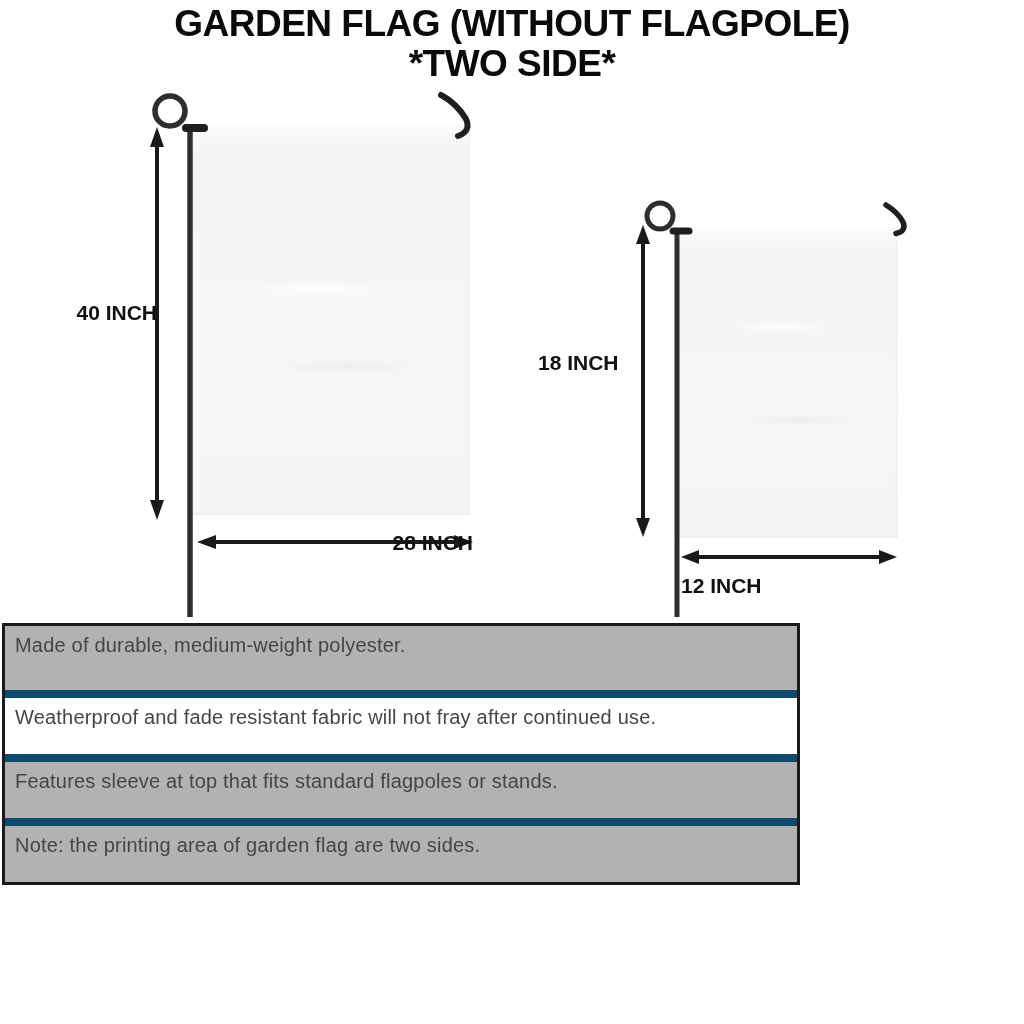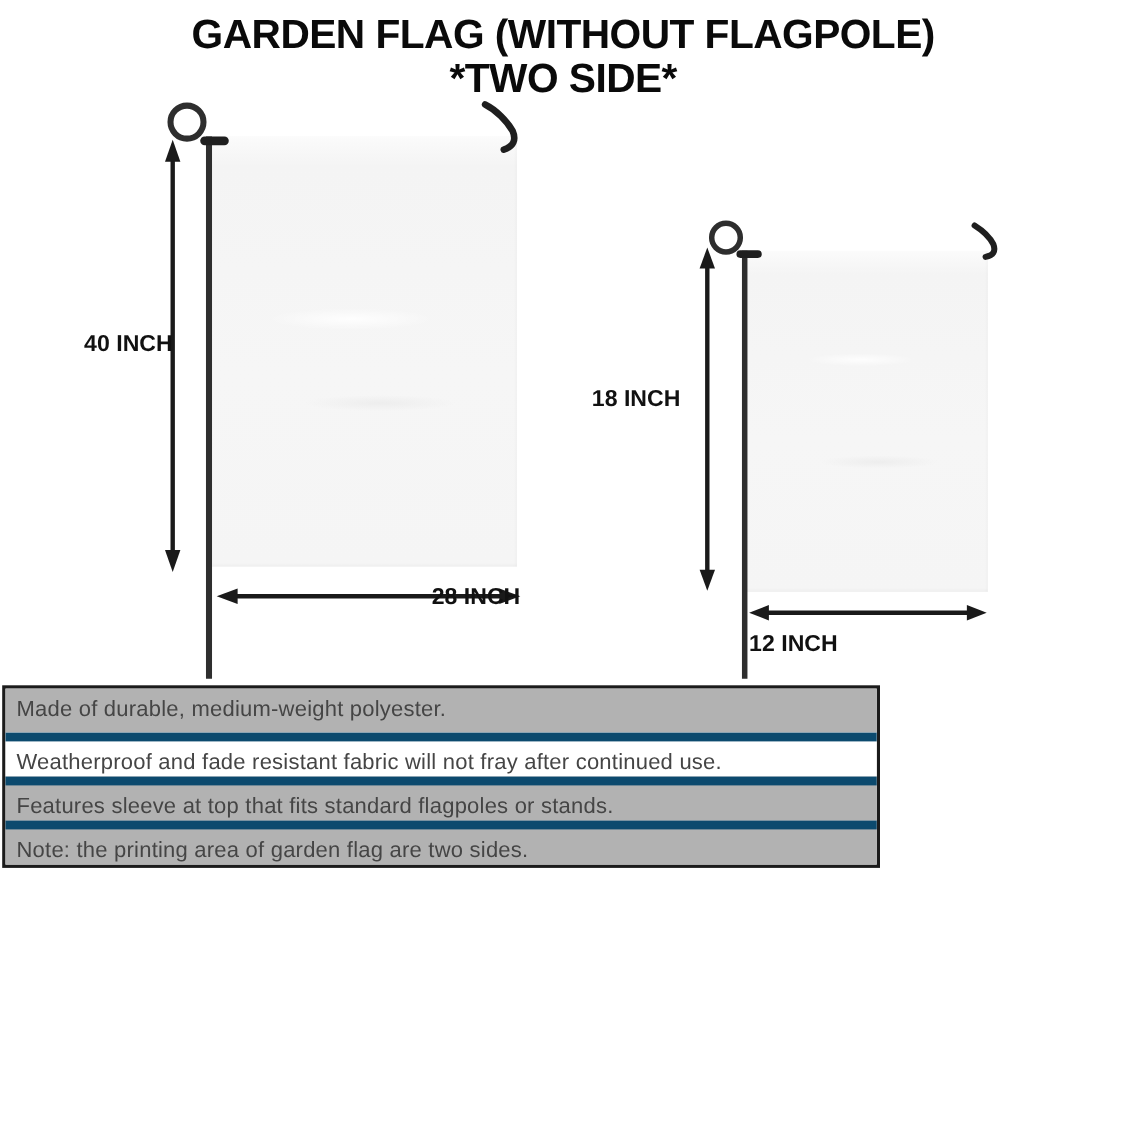--- a/index.html
+++ b/index.html
@@ -3,21 +3,21 @@
 <meta charset="utf-8">
 <style>
   html,body{margin:0;padding:0;background:#fff;}
   .canvas{
     position:relative;width:1024px;height:1024px;background:#ffffff;
     font-family:"Liberation Sans",sans-serif;overflow:hidden;
   }
   
   .title{
     position:absolute;top:4px;left:0;width:1024px;text-align:center;
-    color:#0a0a0a;font-weight:900;letter-spacing:-0.5px;line-height:40px;margin-top:8px;
+    color:#0a0a0a;font-weight:900;letter-spacing:-0.5px;line-height:40px;
   }
   .title-line1{font-size:37px;}
   .title-line2{font-size:37px;}
   
   .flag{
     position:absolute;
     background:linear-gradient(180deg,#fbfbfb 0%,#f4f4f4 7%,#f6f6f6 55%,#f5f5f5 100%);
     box-shadow:inset 0 -2px 2px rgba(0,0,0,0.025), inset -2px 0 2px rgba(0,0,0,0.015);
   }
   .flag-large{left:193px;top:124px;width:277px;height:391px;}
@@ -39,21 +39,21 @@
   .dl-18{left:538px;top:352px;width:92px;text-align:left;}
   .dl-12{left:681px;top:561px;width:216px;margin-top:14px;}
   
   .overlay{position:absolute;left:0;top:0;width:1024px;height:1024px;pointer-events:none;}
   
   .feature-table{
     position:absolute;left:2px;top:623px;width:792px;
     border:3px solid #1b1b1b;
   }
   .feature-row{
-    height:40px;box-sizing:border-box;padding:6px 10px 0 10px;
+    height:64px;box-sizing:border-box;padding:6px 10px 0 10px;
     font-size:20px;color:#454545;letter-spacing:0.2px;line-height:26px;
   }
   .feature-row + .feature-row{border-top:8px solid #0c4a6e;}
   .feature-row.shaded{background:#b2b2b2;}
   .feature-row.plain{background:#ffffff;}
 </style>
 </head>
 <body>
 
 <div class="canvas">

